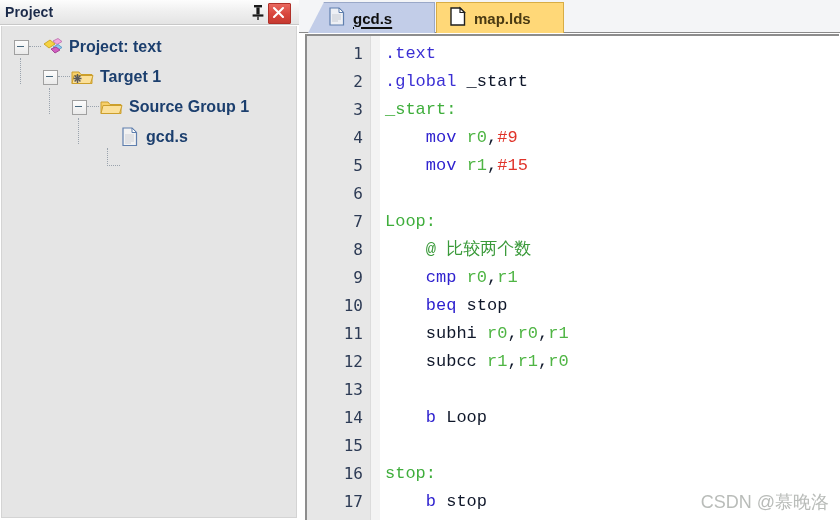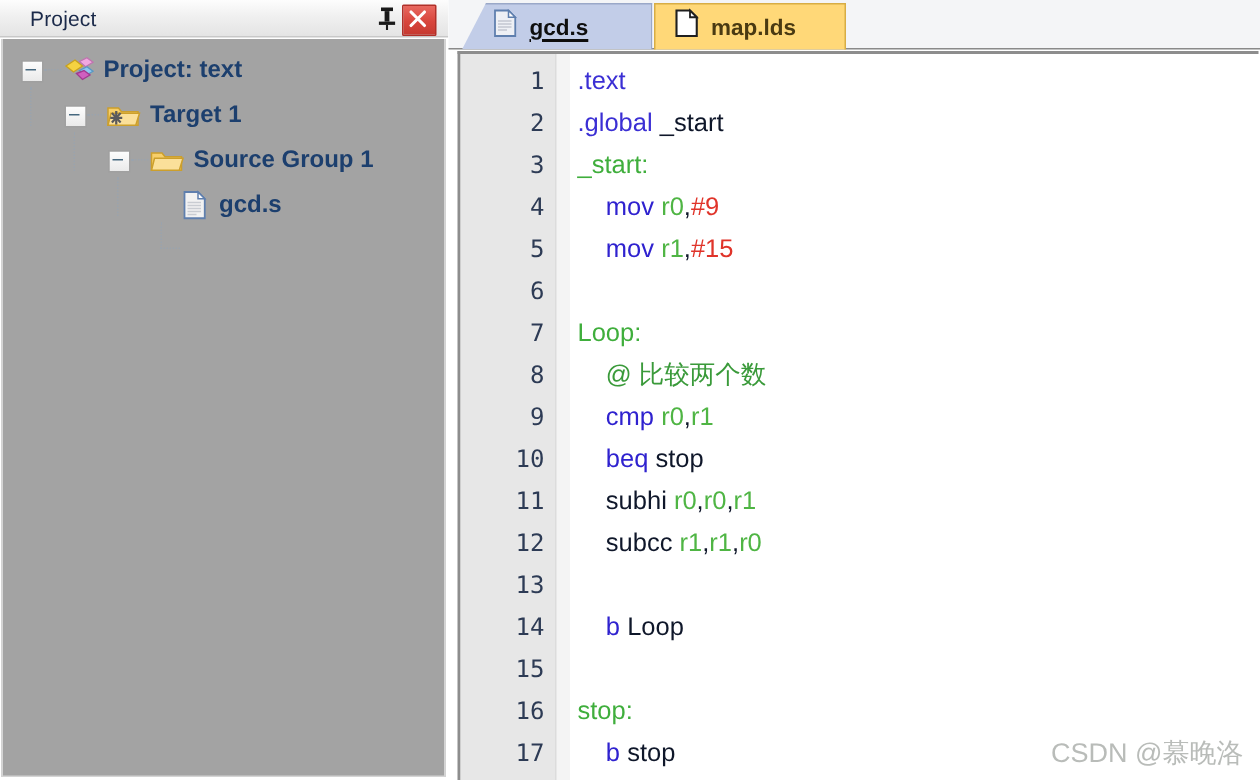--- a/index.html
+++ b/index.html
@@ -27,23 +27,23 @@
 
   #panel-header {
     position: relative;
     height: 25px;
     background: linear-gradient(to bottom, #fdfdfd 0%, #f0f0f0 45%, #e4e4e4 100%);
     border-bottom: 1px solid #c8c8c8;
     box-sizing: border-box;
   }
   #panel-title {
     position: absolute;
-    left: 20px; top: 4px;
+    left: 5px; top: 4px;
     font-size: 14px;
-    font-weight: normal;
+    font-weight: bold;
     color: #1b2a4a;
     letter-spacing: 0.1px;
     white-space: nowrap;
   }
   #pin-button {
     position: absolute;
     right: 33px; top: 4px;
     width: 16px; height: 17px;
     cursor: pointer;
   }
@@ -55,21 +55,21 @@
     border: 1px solid #b03029;
     border-radius: 1px;
     cursor: pointer;
   }
   #close-button svg { display:block; }
 
   #tree-area {
     position: absolute;
     left: 1px; top: 26px;
     width: 296px; height: 492px;
-    background: #a3a3a3;
+    background: #e5e5e5;
     border: 1px solid #d4d4d4;
     border-top: none;
     box-sizing: border-box;
     overflow: hidden;
   }
 
   .tree-row {
     position: relative;
     height: 30px;
     display: flex;
@@ -210,21 +210,21 @@
     width: 56px;
     text-align: right;
     font-family: "DejaVu Sans Mono", monospace;
     font-size: 16px;
     color: #2d3b55;
     line-height: 28px;
   }
   .codetext {
     position: absolute;
     left: 78px; top: 0;
-    font-family: Liberation Sans, sans-serif;
+    font-family: Liberation Mono, monospace;
     font-size: 17px;
     line-height: 28px;
     white-space: pre;
   }
 
   
   .tk-dir  { color: #3b2fd4; }
   .tk-op   { color: #2f22cf; }
   .tk-reg  { color: #4fb544; }
   .tk-num  { color: #e0342a; }

